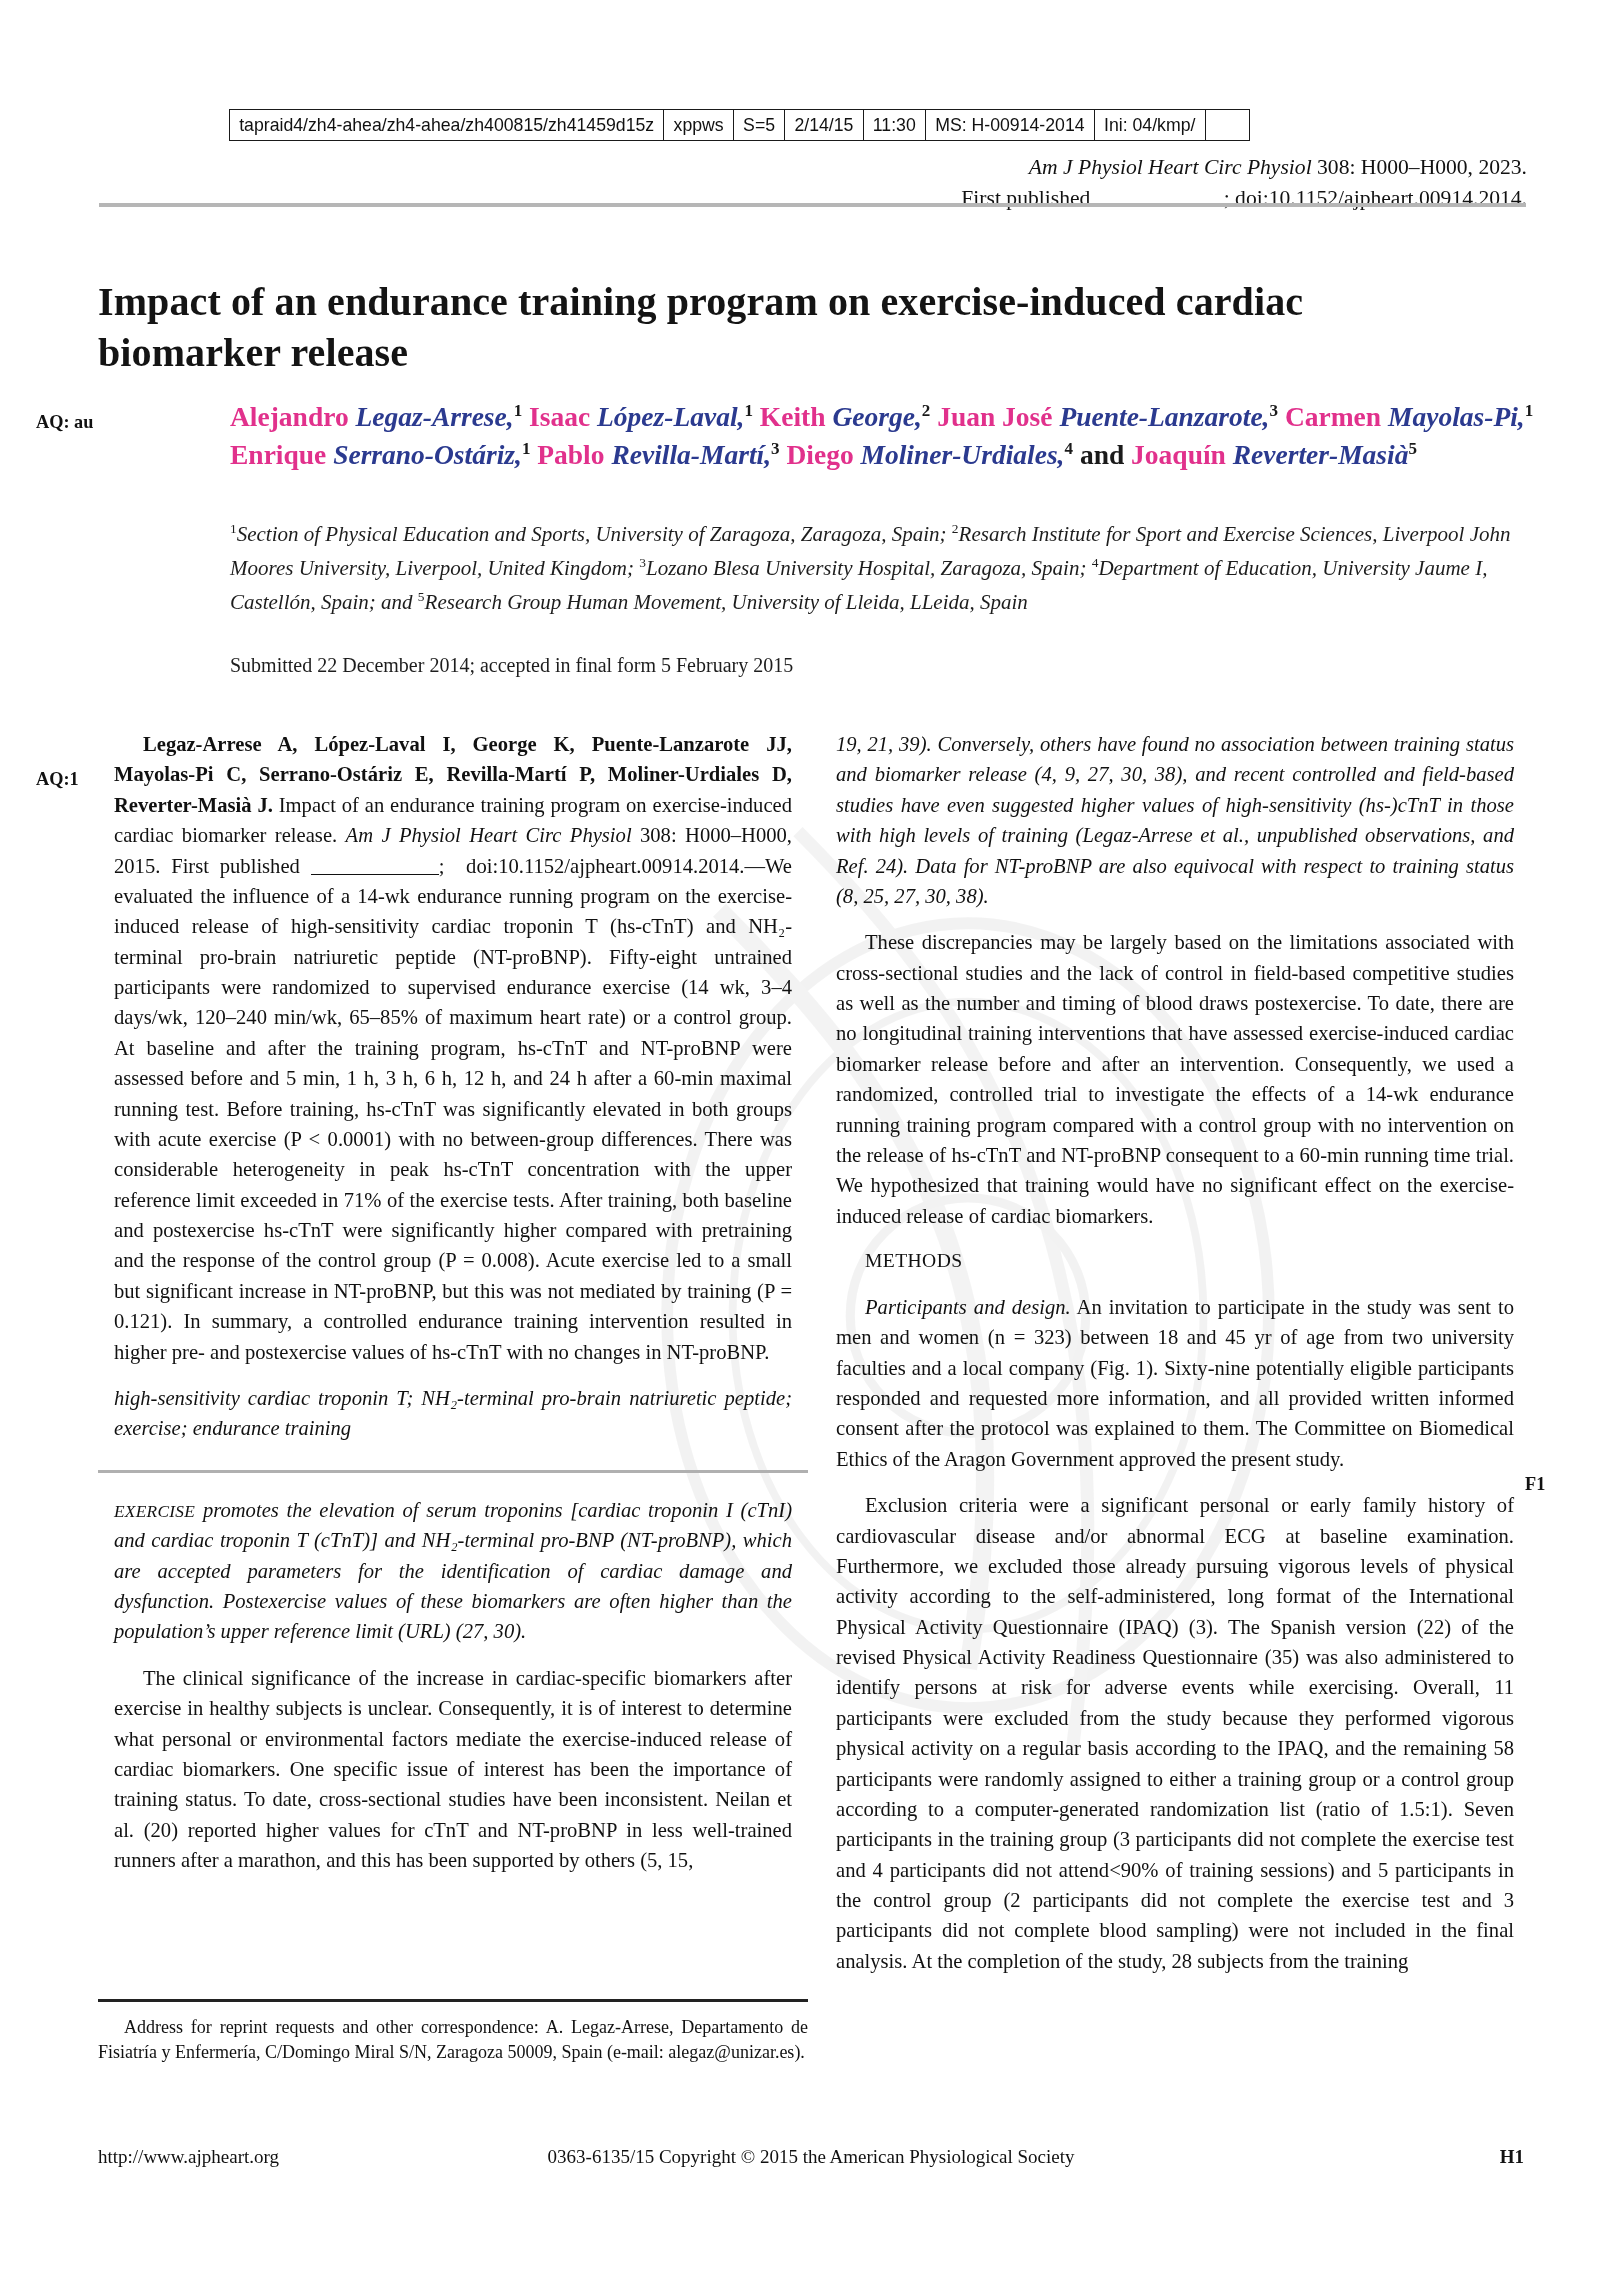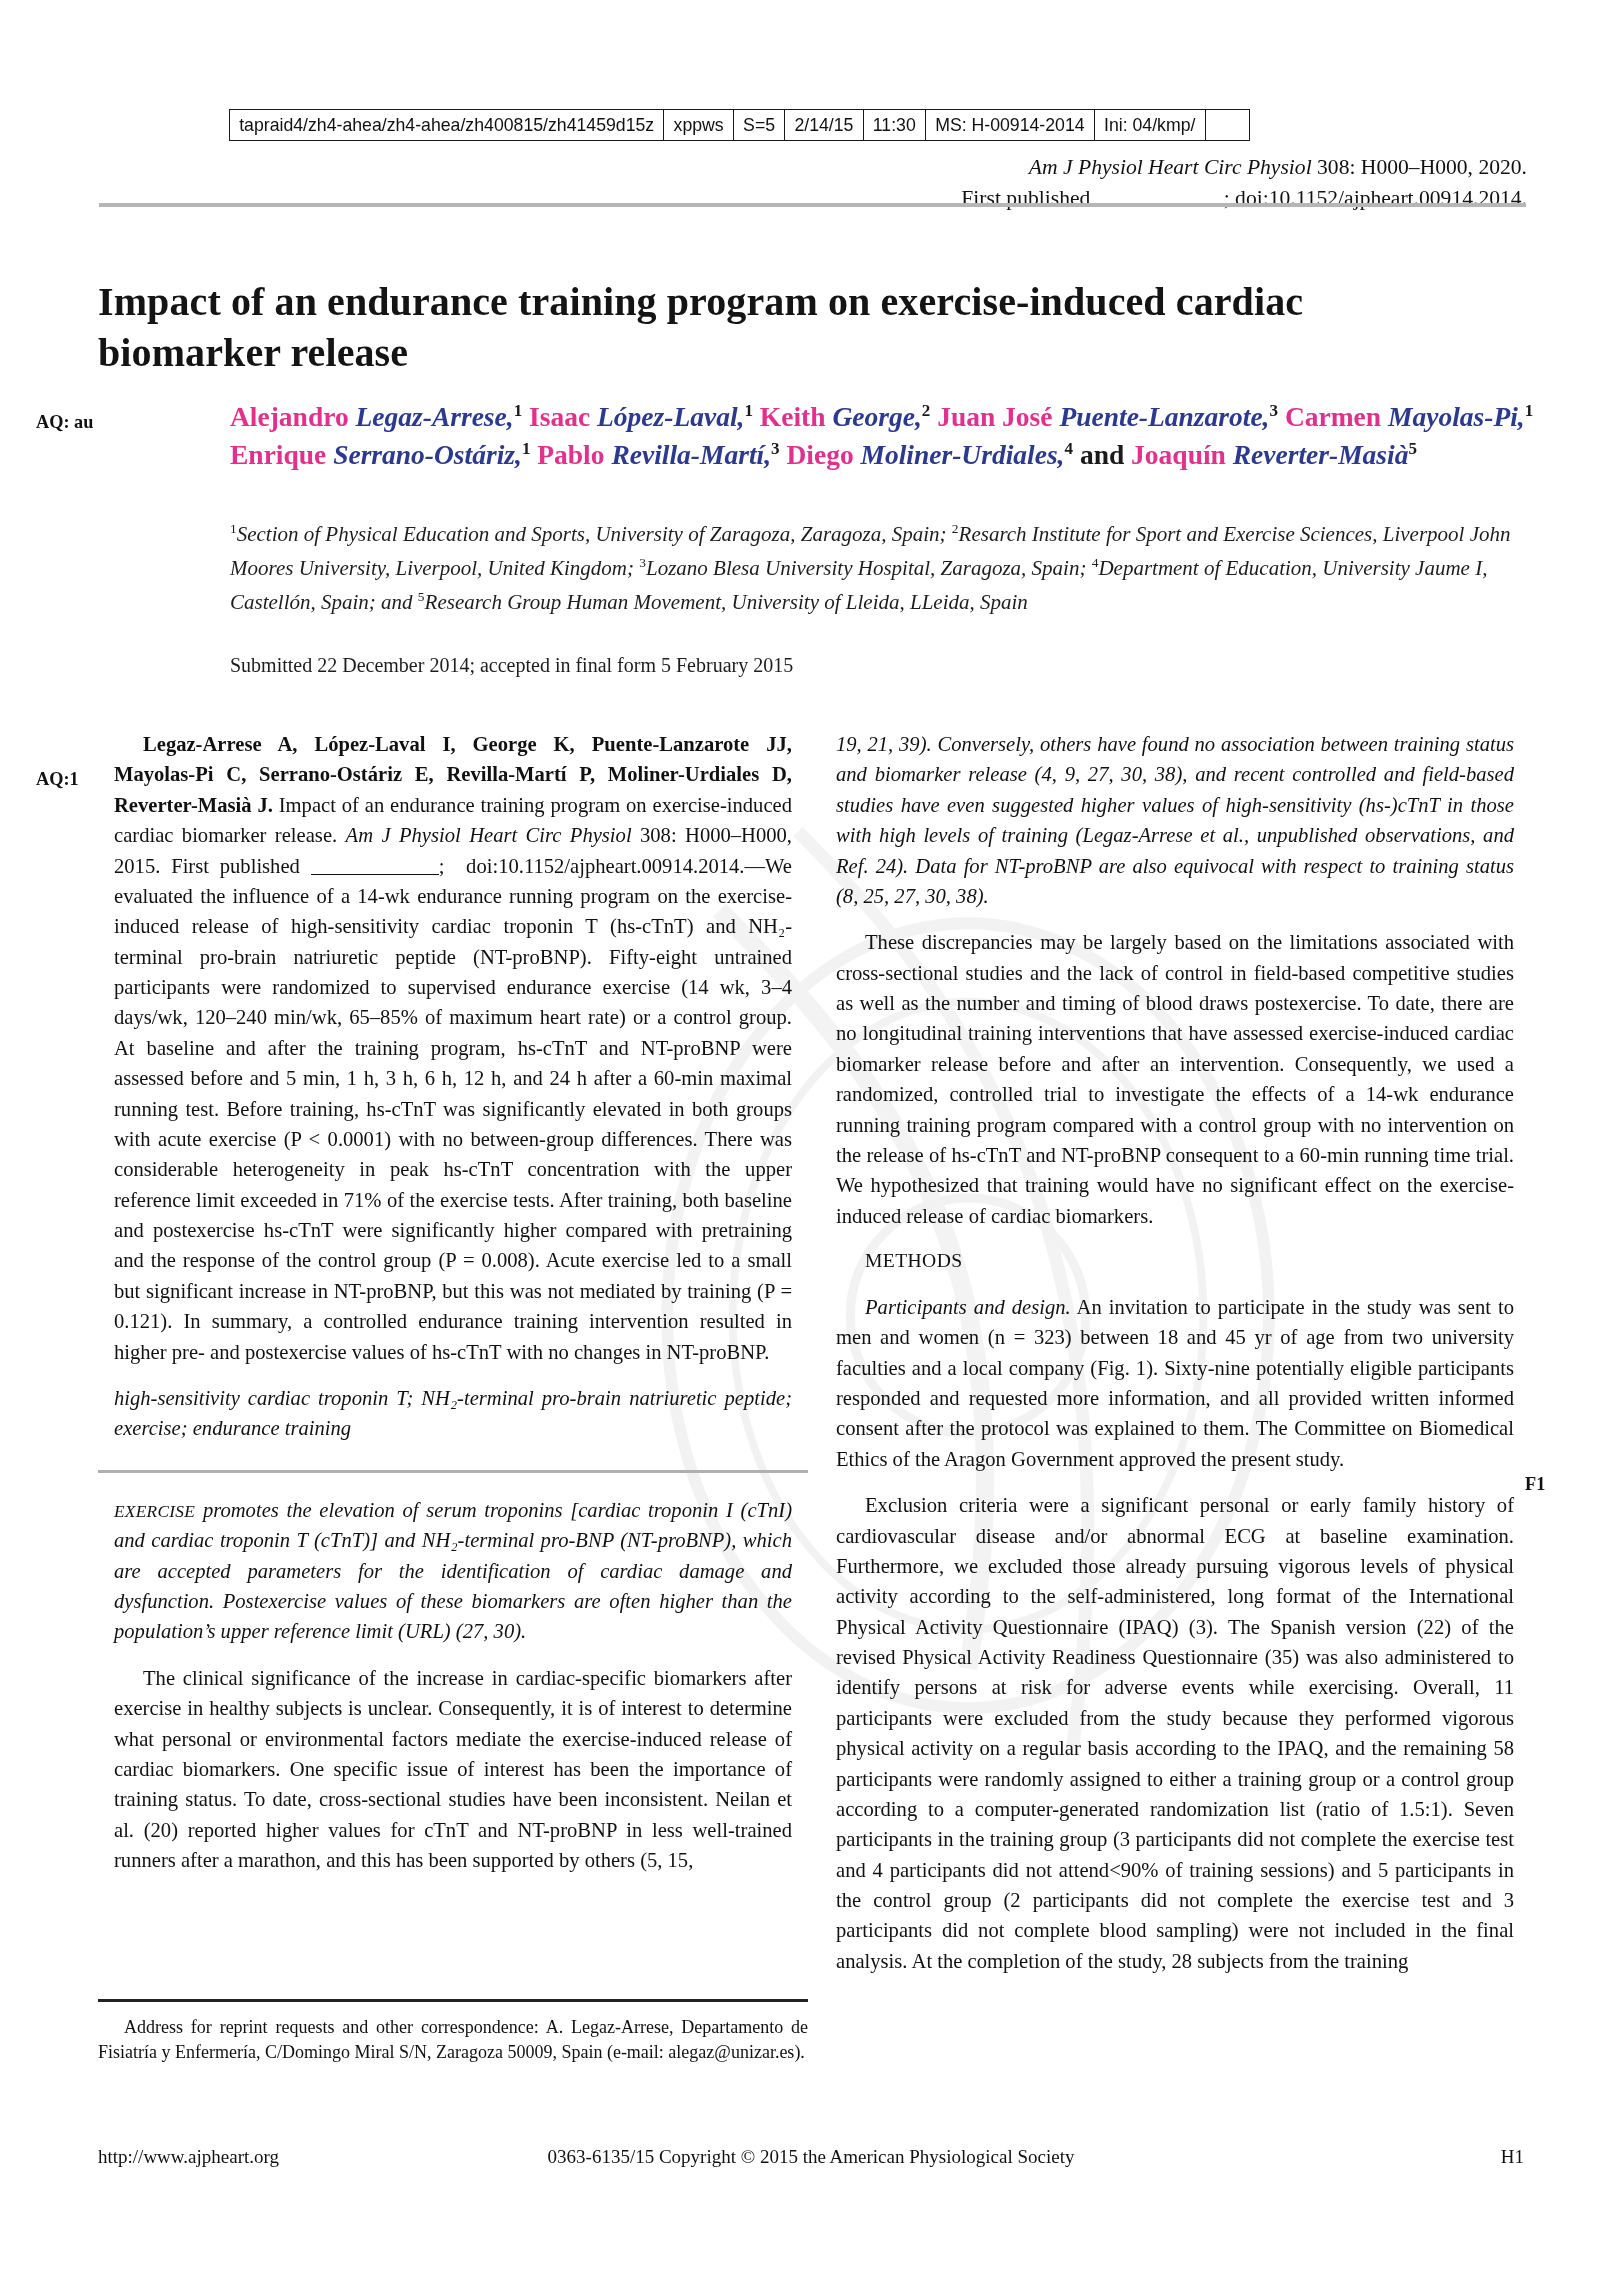--- a/index.html
+++ b/index.html
@@ -91,21 +91,21 @@
     position:absolute; left:98px; top:1999px; width:710px;
     font-size:18px; line-height:1.4; text-align:justify;
   }
   .corr-rule { width:710px; height:2.6px; background:#222; margin-bottom:13px; }
   .corr p { margin:0; text-indent:26px; }
 
   
   .footer { position:absolute; left:98px; right:98px; top:2146px; font-size:19px; }
   .footer .f-left   { position:absolute; left:0; }
   .footer .f-center { position:absolute; left:50%; transform:translateX(-50%); white-space:nowrap; }
-  .footer .f-right  { position:absolute; right:0; }
+  .footer .f-right  { position:absolute; right:0;font-weight:bold; }
 
   .dochead {
     position:absolute; left:13px; top:2269px;
     font-family:"Liberation Sans", sans-serif;
     font-size:22px; letter-spacing:0.7px; color:#1a1a1a; white-space:nowrap;margin-top:28px;
   }
 
   
   .watermark {
     position:absolute; left:641px; top:753px; width:654px; height:1243px;
@@ -137,21 +137,21 @@
         <td>MS: H-00914-2014</td>
         <td>Ini: 04/kmp/</td>
         <td class="blank"></td>
       </tr>
     </tbody>
       </table>
   </div>
 
   <div class="journal-line">
     <div>
-      <i>Am J Physiol Heart Circ Physiol</i><span> 308: H000–H000, 2020.</span>
+      <i>Am J Physiol Heart Circ Physiol</i><span> 308: H000–H000, 2023.</span>
     </div>
     <div>
       <span>First published </span><span class="uline"></span><span>; doi:10.1152/ajpheart.00914.2014.</span>
     </div>
   </div>
 
   <div class="rule-top"></div>
 
   <h1 class="title">Impact of an endurance training program on exercise-induced cardiac biomarker release</h1>
 

